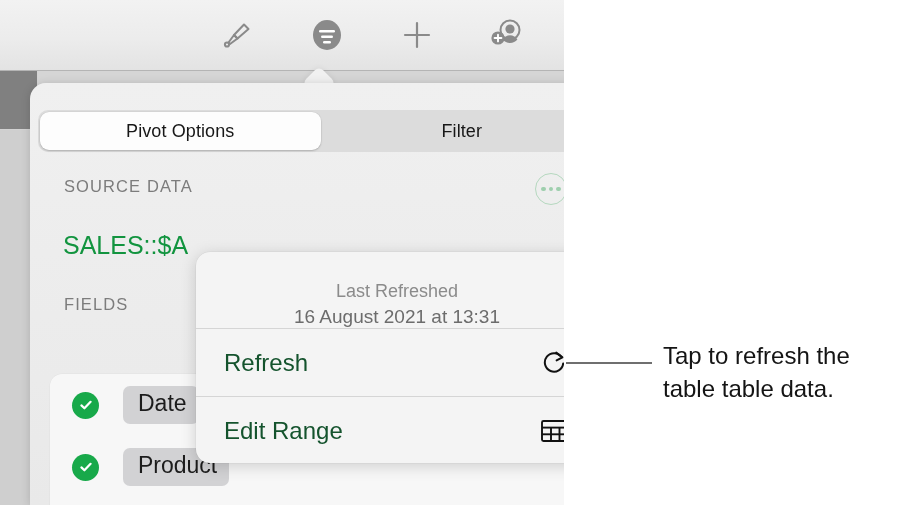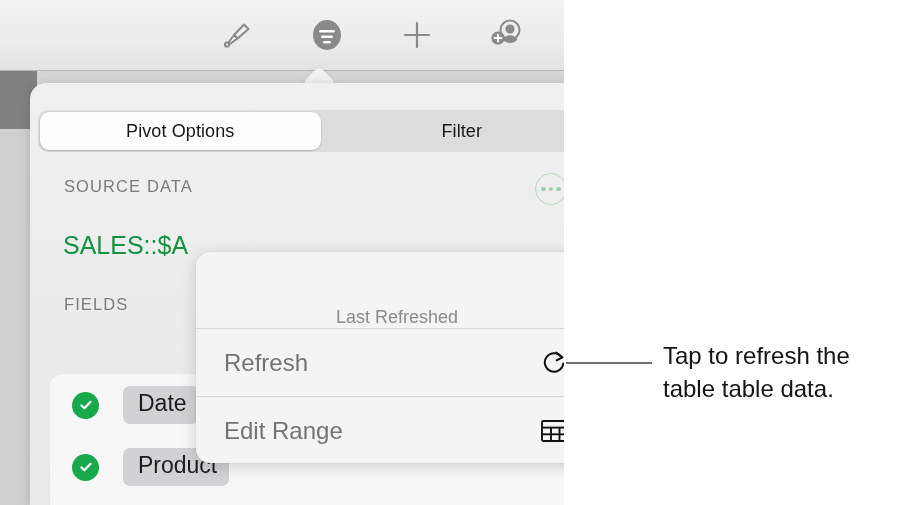--- a/index.html
+++ b/index.html
@@ -280,21 +280,21 @@
     margin: 0;
   }
   .pop-row {
     height: 67px;
     display: flex;
     align-items: center;
     padding: 0 26px 0 28px;
   }
   .pop-row .label {
     font-size: 24px;
-    color: #737373;
+    color: #14532d;
     flex: 1;
   }
   .pop-row .ricon {
     width: 34px;
     height: 34px;
     display: flex;
     align-items: center;
     justify-content: center;
     color: #111;
   }
@@ -433,20 +433,21 @@
           <span class="chip">Product</span>
         </div>
 
       </div>
     </div>
 
     <div class="popover">
 
       <div class="pop-header">
         <div class="t1">Last Refreshed</div>
+        <div class="t2">16 August 2021  at 13:31</div>
       </div>
 
       <div class="pop-sep"></div>
 
       <div class="pop-row">
         <span class="label">Refresh</span>
         <span class="ricon">
           <svg width="30" height="30" viewBox="0 0 30 30" fill="none" stroke="#111111" stroke-width="2" stroke-linecap="round">
             <path d="M21.6 9.2 A9.2 9.2 0 1 0 23.2 15.4"></path>
             <path d="M16.2 4.6 L22.4 9.4 L16.6 12.4" stroke-linejoin="round"></path>

